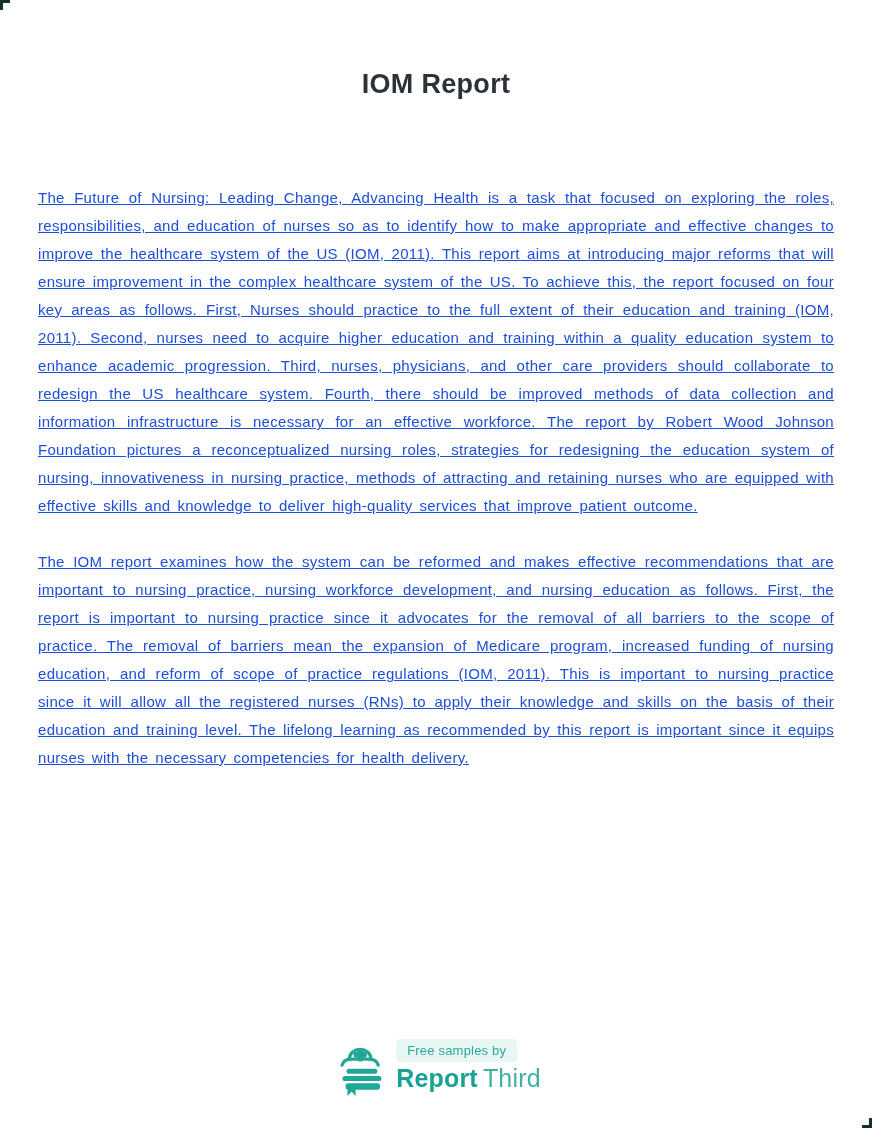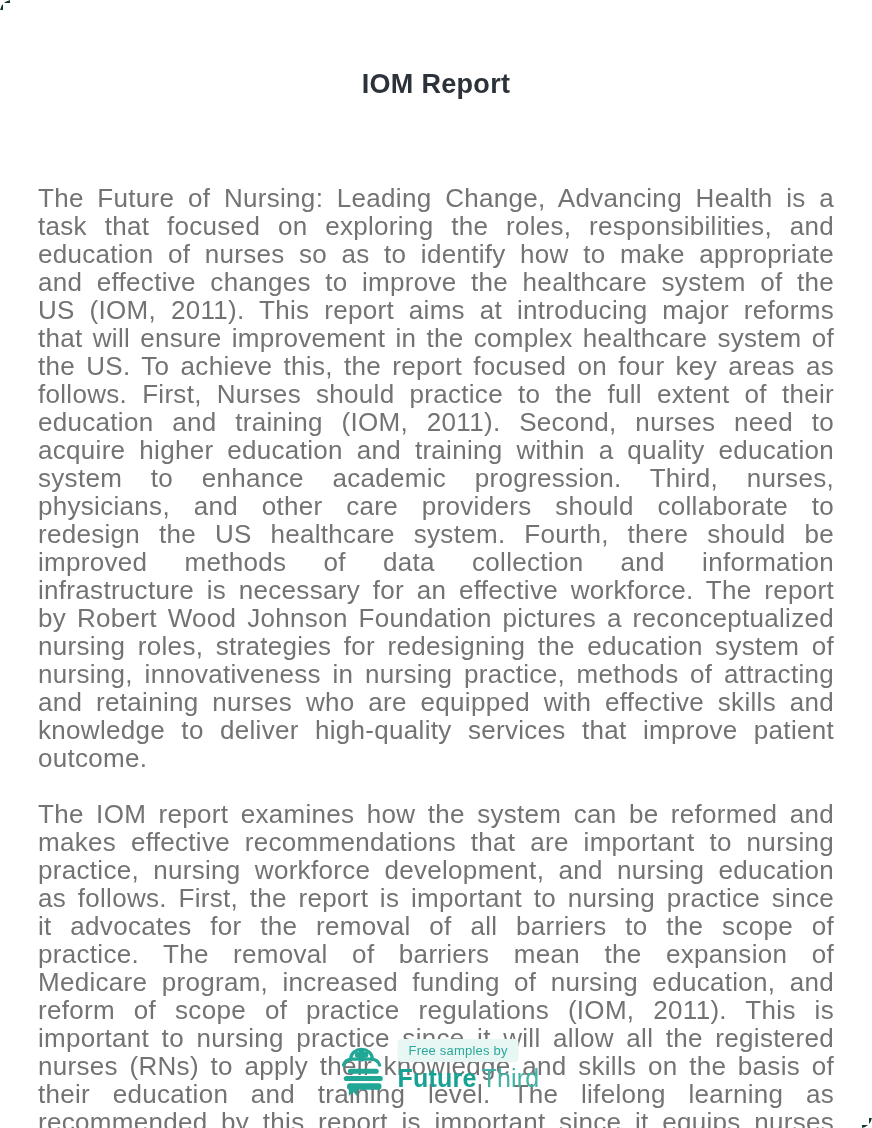--- a/index.html
+++ b/index.html
@@ -8,21 +8,20 @@
     background: #ffffff;
     font-family: "Liberation Sans", sans-serif;
   }
   .page {
     position: relative;
     width: 872px;
     height: 1128px;
     background: #ffffff;
     overflow: hidden;
     margin: 0 auto;
-    border-radius: 12px;
   }
   
   .corner-mark {
     position: absolute;
     width: 7px;
     height: 7px;
   }
   .corner-mark.tl {
     top: 0; left: 0;
     border-top: 3px solid #11342f;
@@ -43,26 +42,27 @@
     letter-spacing: 0.3px;
     color: #2b323a;
   }
   .content {
     margin-top: 82px;
     padding: 0 38px;
   }
   .para {
     margin: 0 0 28px 0;
     text-align: justify;
-    font-size: 26px;
+    font-size: 15px;
     line-height: 28px;
     font-weight: 400;
-    color: #737373;
+    color: #1d4ed8;
     letter-spacing: 0.3px;
     word-spacing: 2.5px;
+    text-decoration: underline;
   }
   .logo {
     position: absolute;
     top: 1036px;
     left: 50%;
     transform: translateX(-50%);
     display: flex;
     align-items: center;
     text-decoration: none;
     cursor: pointer;
@@ -132,18 +132,18 @@
 
       <rect x="17" y="36" width="34" height="5.6" rx="2.8" fill="#21a795"></rect>
       <rect x="12.5" y="44" width="43" height="5.6" rx="2.8" fill="#21a795"></rect>
       <rect x="16" y="52" width="38" height="7.2" rx="3" fill="#21a795"></rect>
 
       <path d="M18 53 L27 53 L27 66 L22.5 61.5 L18 66 Z" fill="#21a795"></path>
     </svg>
     <div class="logo-right">
       <span class="badge">Free samples by</span>
       <div class="wordmark">
-        <span class="brand-bold">Future</span><span class="brand-light">Third</span>
+        <span class="brand-bold">Report</span><span class="brand-light">Third</span>
       </div>
     </div>
   </div>
 
 </div>
 
 </body></html>

